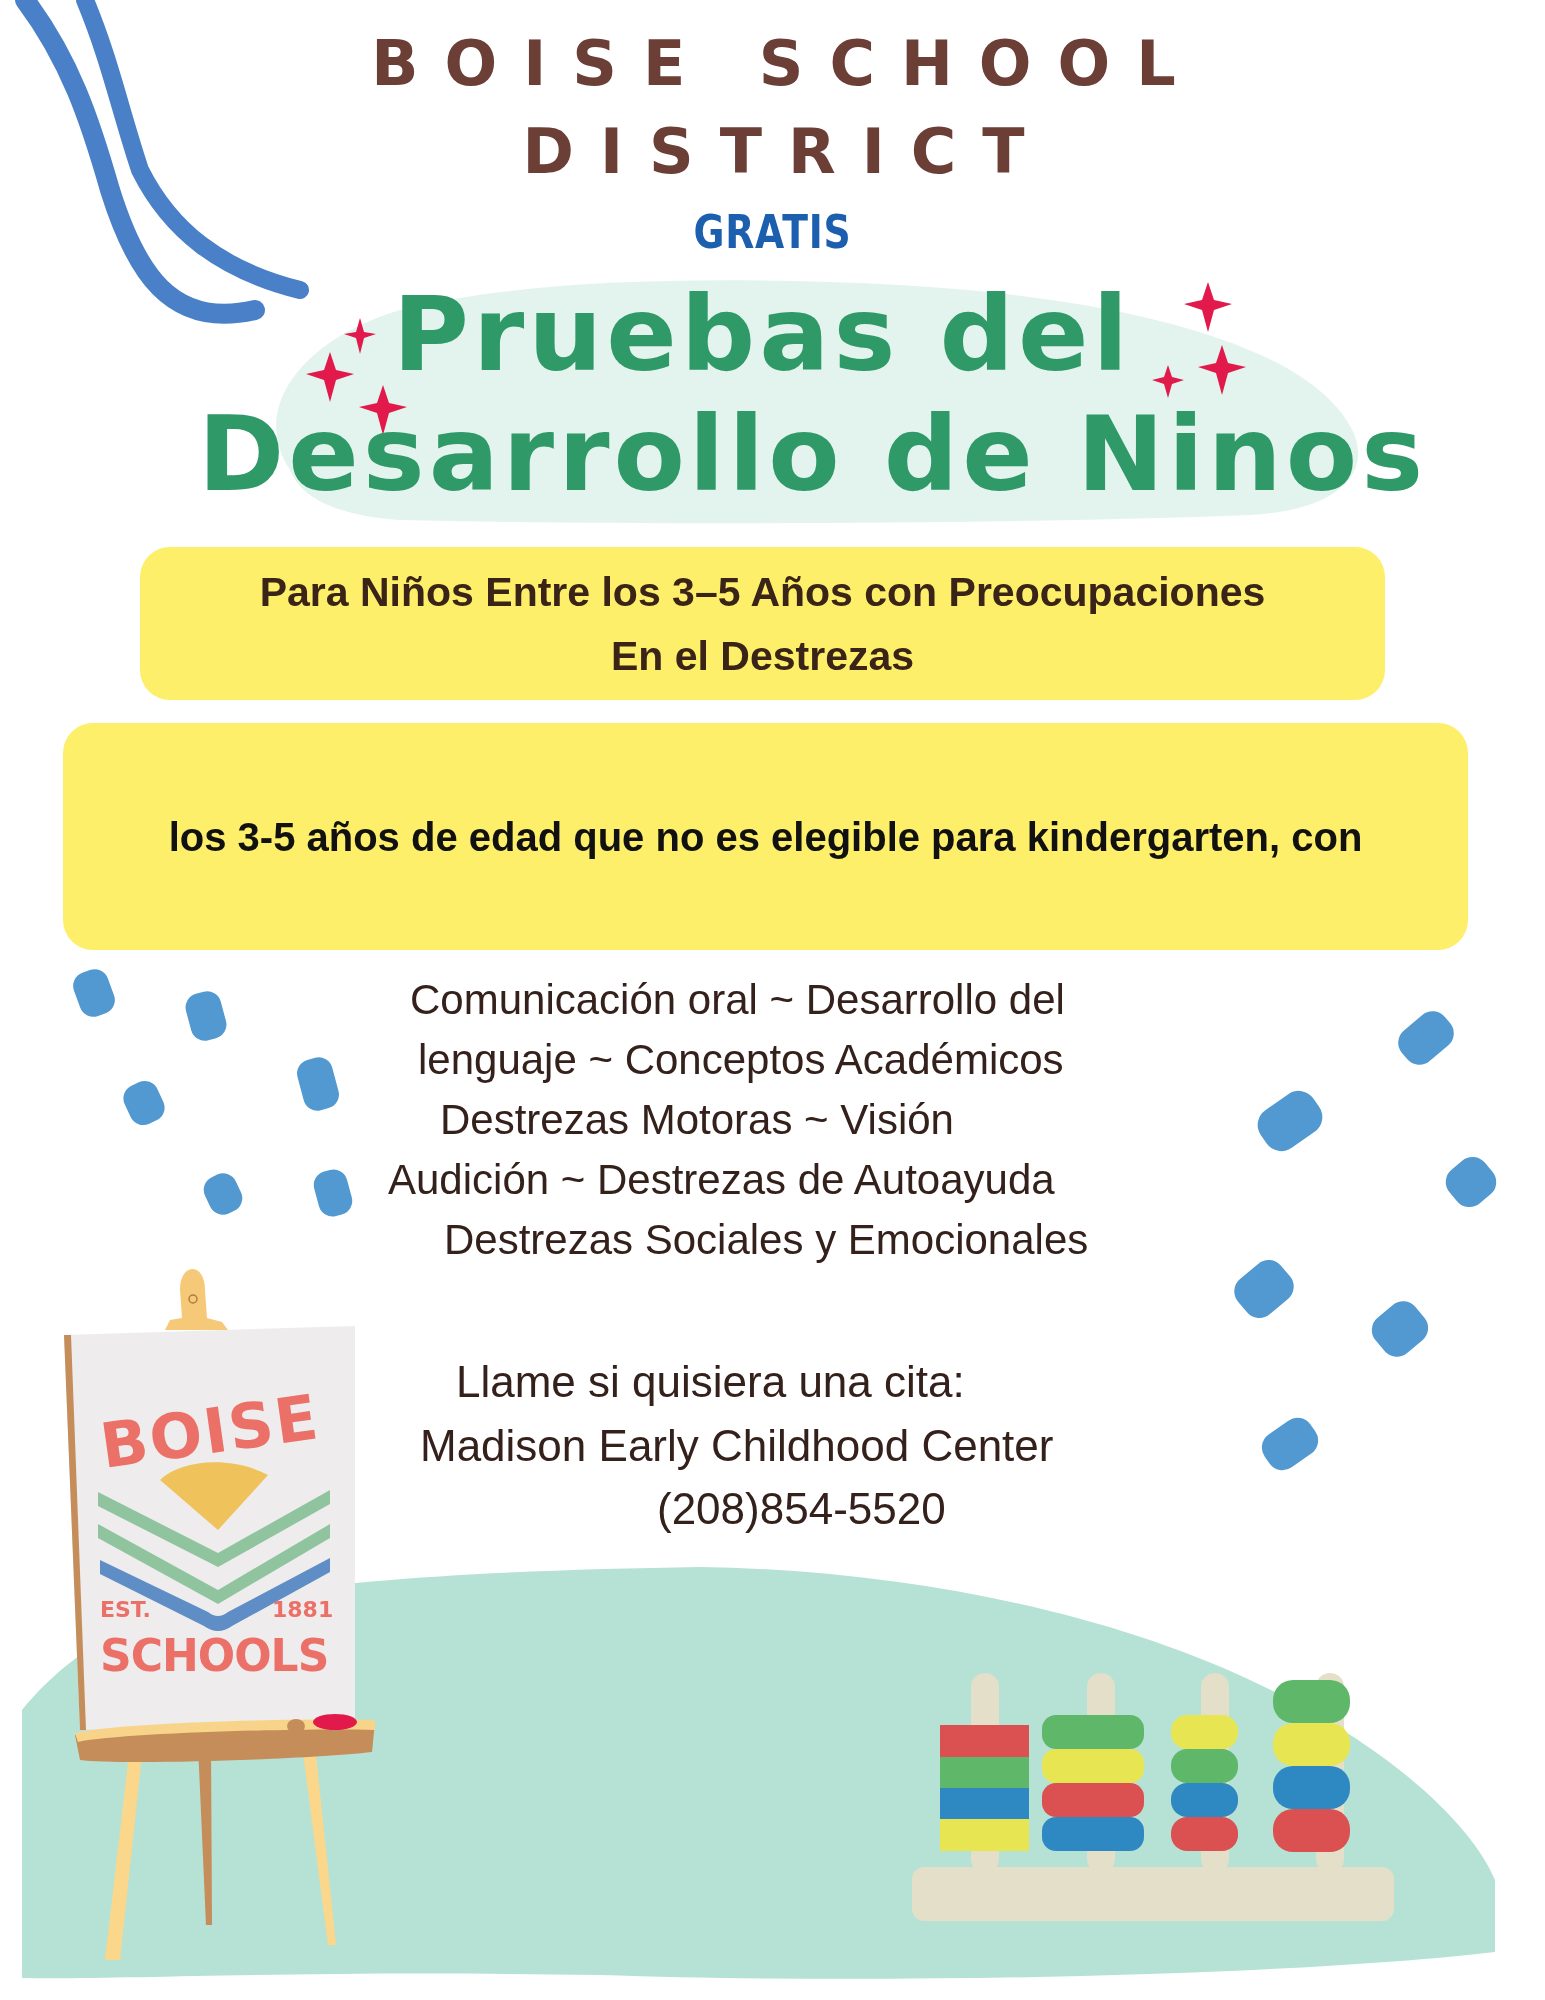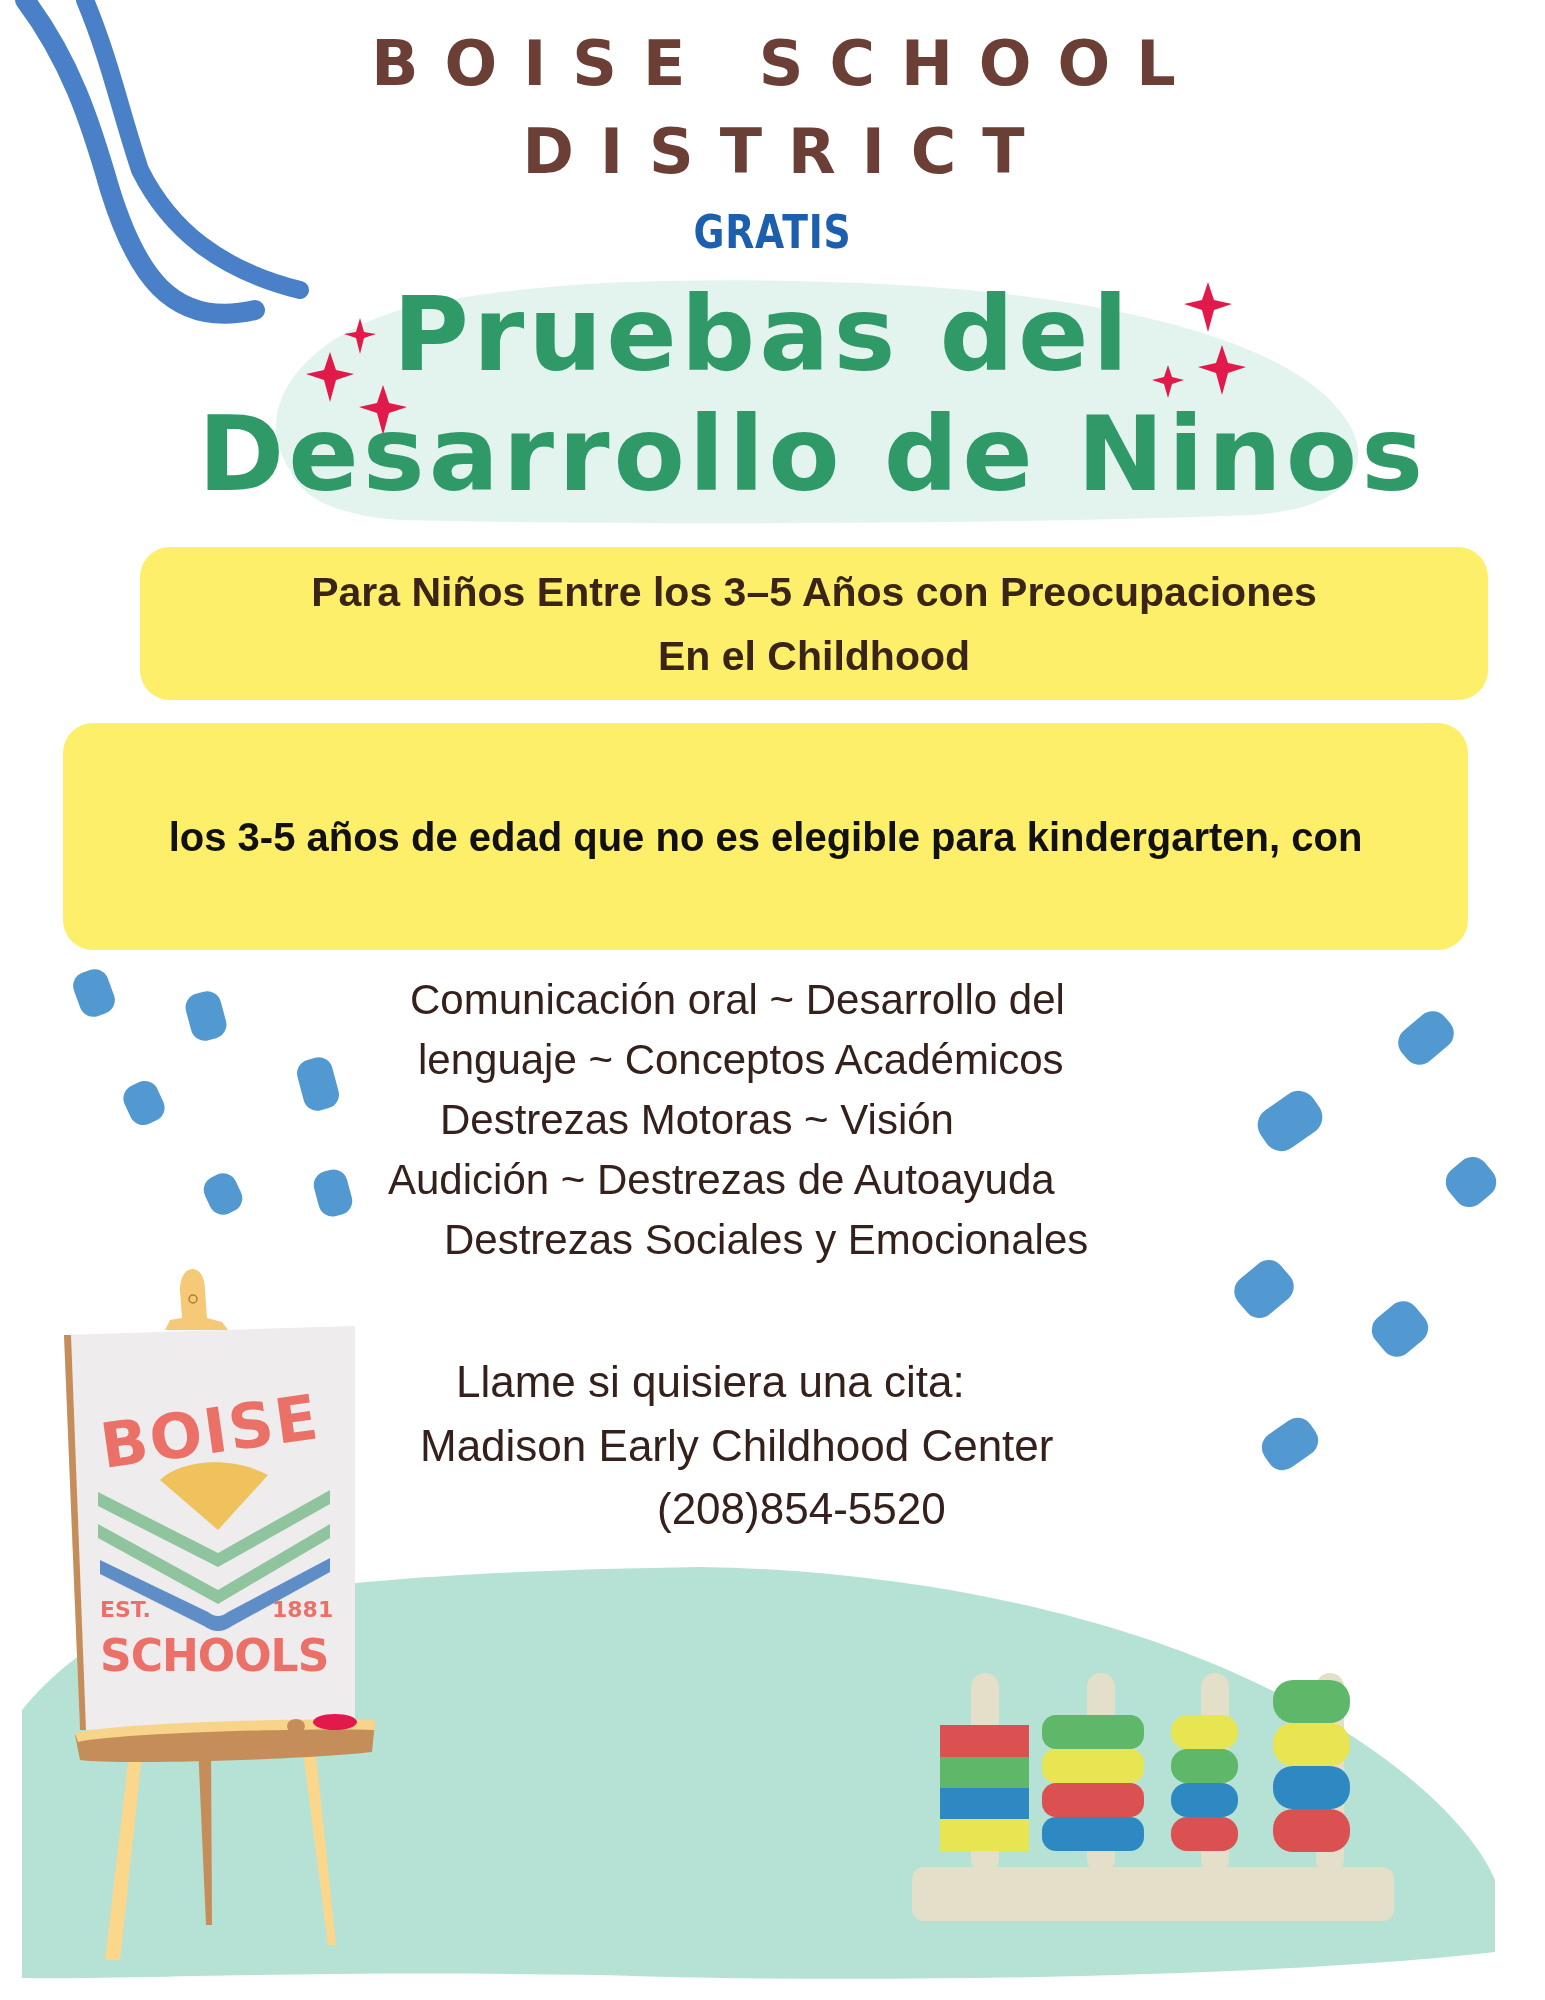--- a/index.html
+++ b/index.html
@@ -48,21 +48,21 @@
       border-radius: 30px;
       display: flex;
       flex-direction: column;
       align-items: center;
       justify-content: center;
       text-align: center;
       color: #3a2418;
       font-family: "Liberation Sans", sans-serif;
       font-weight: bold;
     }
-    .box1 { left: 140px; top: 547px; width: 1348px; height: 153px; font-size: 41px; line-height: 64px; }
+    .box1 { left: 140px; top: 547px; width: 1245px; height: 153px; font-size: 41px; line-height: 64px; }
     .box2 { left: 63px; top: 723px; width: 1405px; height: 227px; font-size: 40px; line-height: 62px; color: #111111; }
 
     .areas {
       position: absolute;
       color: #35211c;
       font-family: "Liberation Sans", sans-serif;
       font-size: 42px;
       line-height: 60px;
     }
     .areas div { position: absolute; white-space: nowrap; }
@@ -181,21 +181,21 @@
   <div>BOISE SCHOOL</div>
   <div>DISTRICT</div>
 </div>
 <div class="center-text gratis">GRATIS</div>
 
 <div class="center-text title title1">Pruebas del</div>
 <div class="center-text title title2">Desarrollo de Ninos</div>
 
 <div class="box box1">
   <div>Para Niños Entre los 3–5 Años con Preocupaciones</div>
-  <div>En el Childhood</div>
+  <div>En el Destrezas</div>
 </div>
 
 <div class="box box2">
   <div>los 3-5 años de edad que no es elegible para kindergarten, con</div>
 </div>
 
 <div class="areas">
   <div style="left:410px; top:970px;">Comunicación oral ~ Desarrollo del</div>
   <div style="left:418px; top:1030px;">lenguaje ~ Conceptos Académicos</div>
   <div style="left:440px; top:1090px;">Destrezas Motoras ~ Visión</div>

